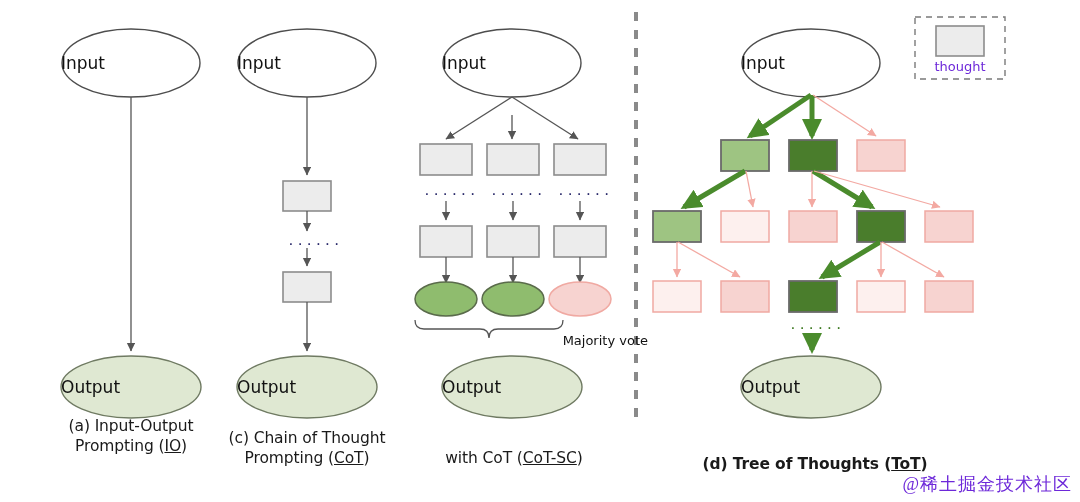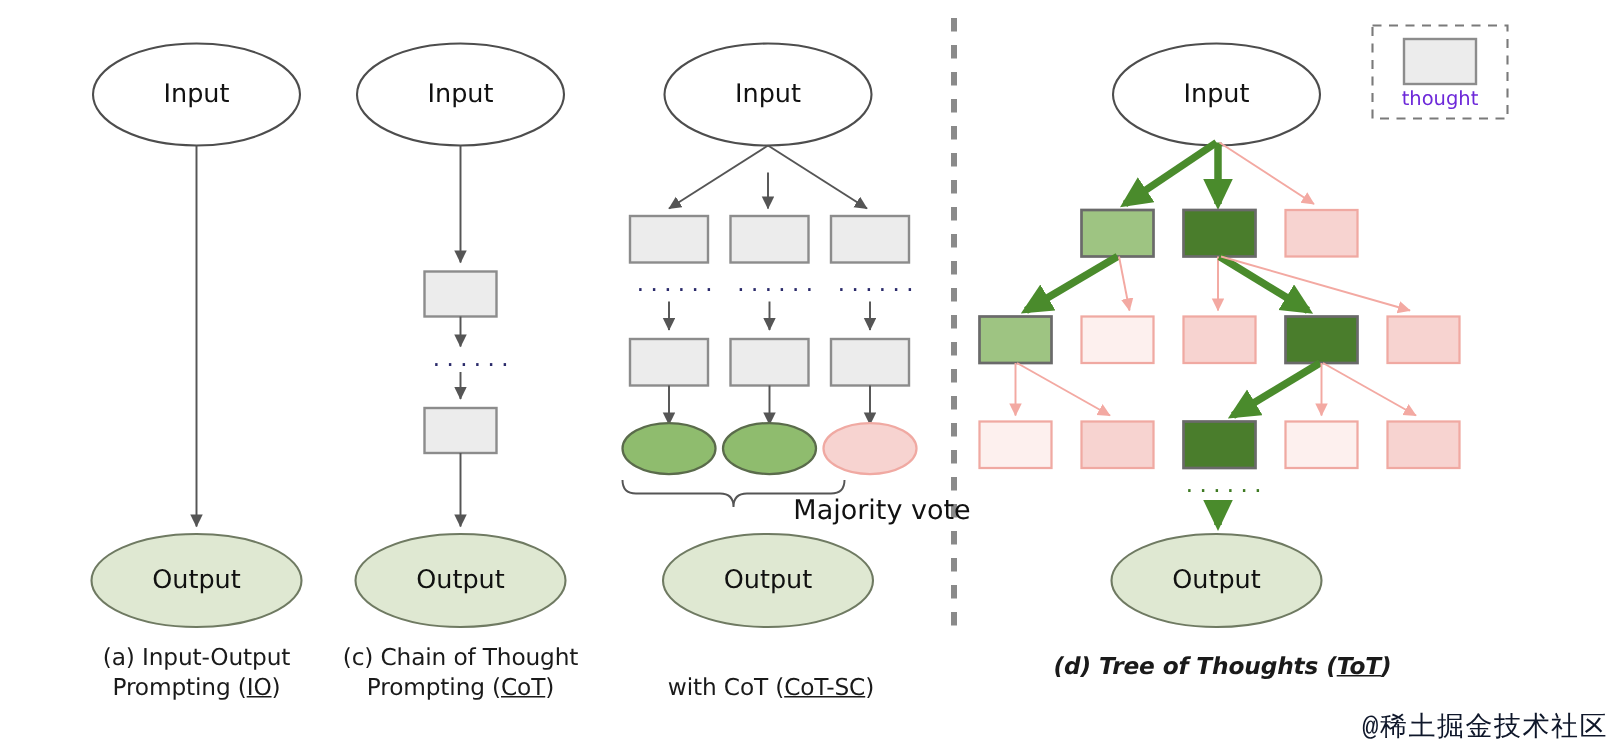--- a/index.html
+++ b/index.html
@@ -9,32 +9,32 @@
     position:relative;
   }
   #canvas{position:absolute;left:0;top:0;width:1080px;height:502px;}
   .cap{
     position:absolute;text-align:center;color:#1a1a1a;
     font-size:15.5px;line-height:20px;letter-spacing:-0.1px;
   }
   .cap b{font-weight:bold;}
   .cap u{text-decoration:underline;text-underline-offset:1px;}
   .node-label{
-    position:absolute;text-align:center;color:#111;
+    position:absolute;color:#111;
     font-size:17px;line-height:17px;pointer-events:none;
   }
   .small-label{
-    position:absolute;text-align:center;color:#111;font-size:18px;line-height:14px;
+    position:absolute;text-align:right;color:#111;font-size:13px;line-height:14px;
   }
   .legend-label{
     position:absolute;text-align:center;color:#6d28d9;font-size:13px;line-height:14px;
   }
   .watermark{
-    position:absolute;right:8px;bottom:6px;color:#0f172a;font-size:18px;
-    letter-spacing:1px;font-family:Liberation Mono, monospace;
+    position:absolute;right:8px;bottom:6px;color:#6d28d9;font-size:18px;
+    letter-spacing:1px;font-family:Liberation Serif, serif;
   }
   .dots{
     position:absolute;color:#2b2b6b;font-size:13px;letter-spacing:1.3px;
     line-height:10px;font-family:"DejaVu Sans Mono","Liberation Mono",monospace;
   }
   .dots.green{color:#3e7a22;}
 </style>
 </head>
 <body>
 
@@ -164,32 +164,32 @@
 <div class="dots" style="left:287px;top:236px;width:46px;text-align:center;">......</div>
 <div class="dots" style="left:423px;top:186px;width:46px;text-align:center;">......</div>
 <div class="dots" style="left:490px;top:186px;width:46px;text-align:center;">......</div>
 <div class="dots" style="left:557px;top:186px;width:46px;text-align:center;">......</div>
 <div class="dots green" style="left:789px;top:320px;width:46px;text-align:center;">......</div>
 
 <div class="small-label" style="left:528px;top:334px;width:120px;">Majority vote</div>
 
 <div class="legend-label" style="left:915px;top:60px;width:90px;">thought</div>
 
-<div class="cap" style="left:31px;top:428px;width:200px;">
+<div class="cap" style="left:31px;top:416px;width:200px;">
   <span>(a) Input-Output</span><br>
   <span>Prompting (</span><u>IO</u><span>)</span>
 </div>
 
 <div class="cap" style="left:204px;top:428px;width:206px;">
   <span>(c) Chain of Thought</span><br>
   <span>Prompting (</span><u>CoT</u><span>)</span>
 </div>
 
 <div class="cap" style="left:411px;top:428px;width:206px;">
   <br>
   <span>with CoT (</span><u>CoT-SC</u><span>)</span>
 </div>
 
-<div class="cap" style="left:690px;top:434px;width:250px;font-style:italic;">
+<div class="cap" style="left:690px;top:454px;width:250px;">
   <b><span>(d) Tree of Thoughts (</span><u>ToT</u><span>)</span></b>
 </div>
 
 <div class="watermark">@稀土掘金技术社区</div>
 
 </body></html>

